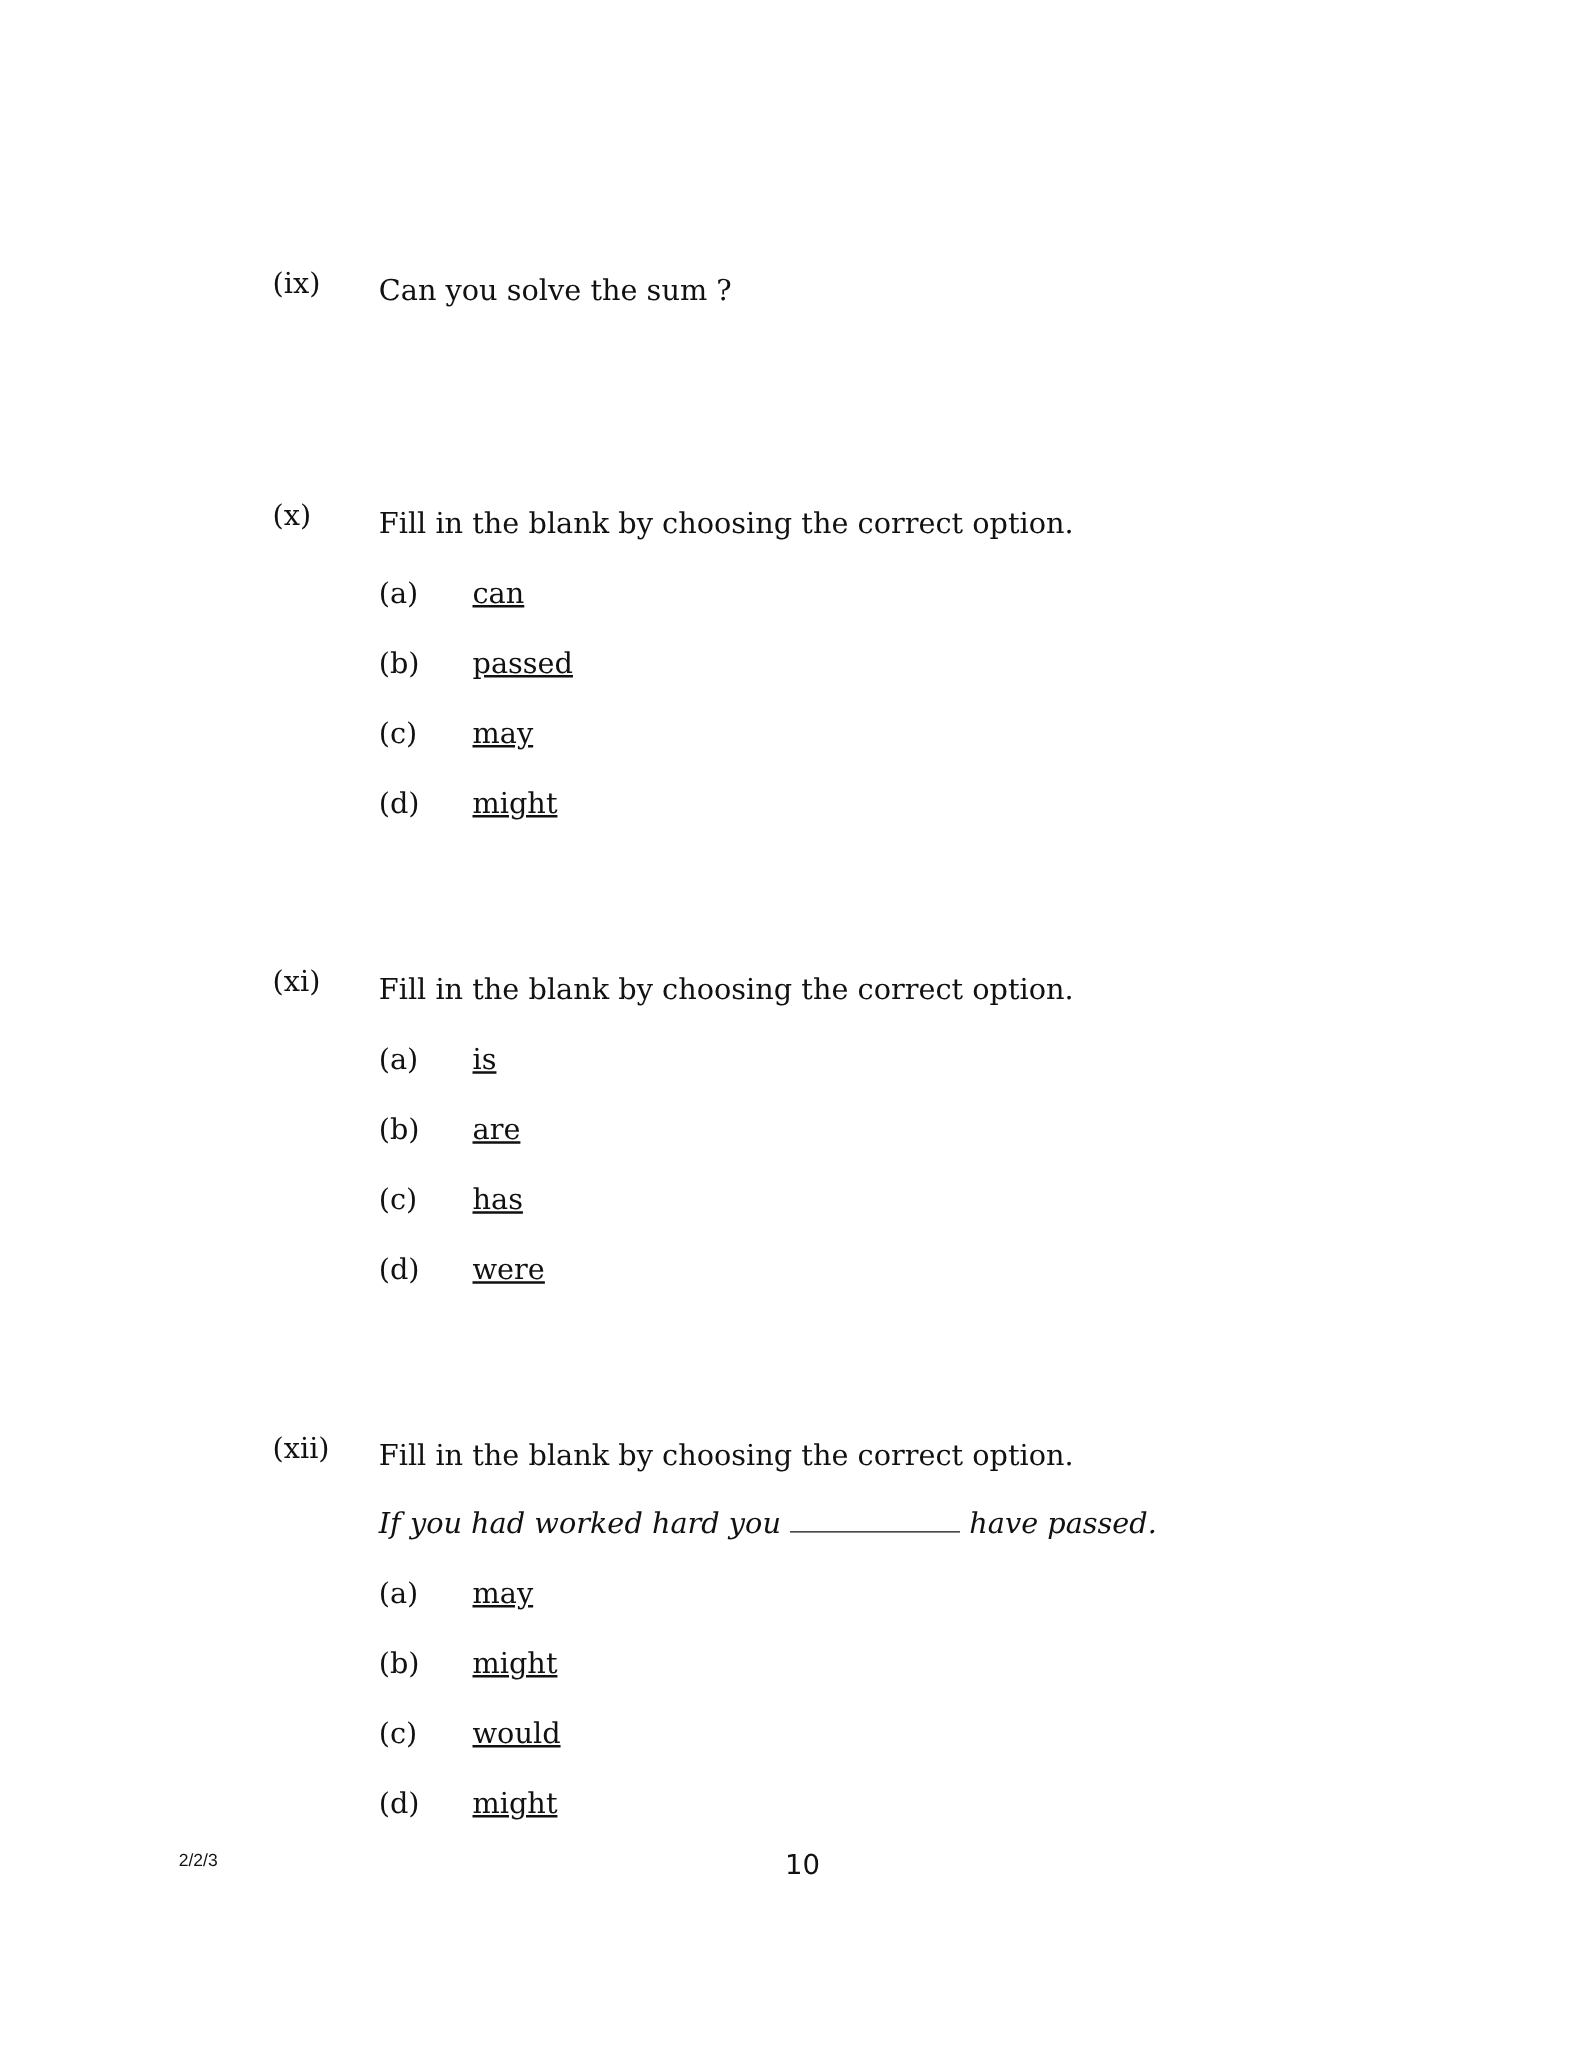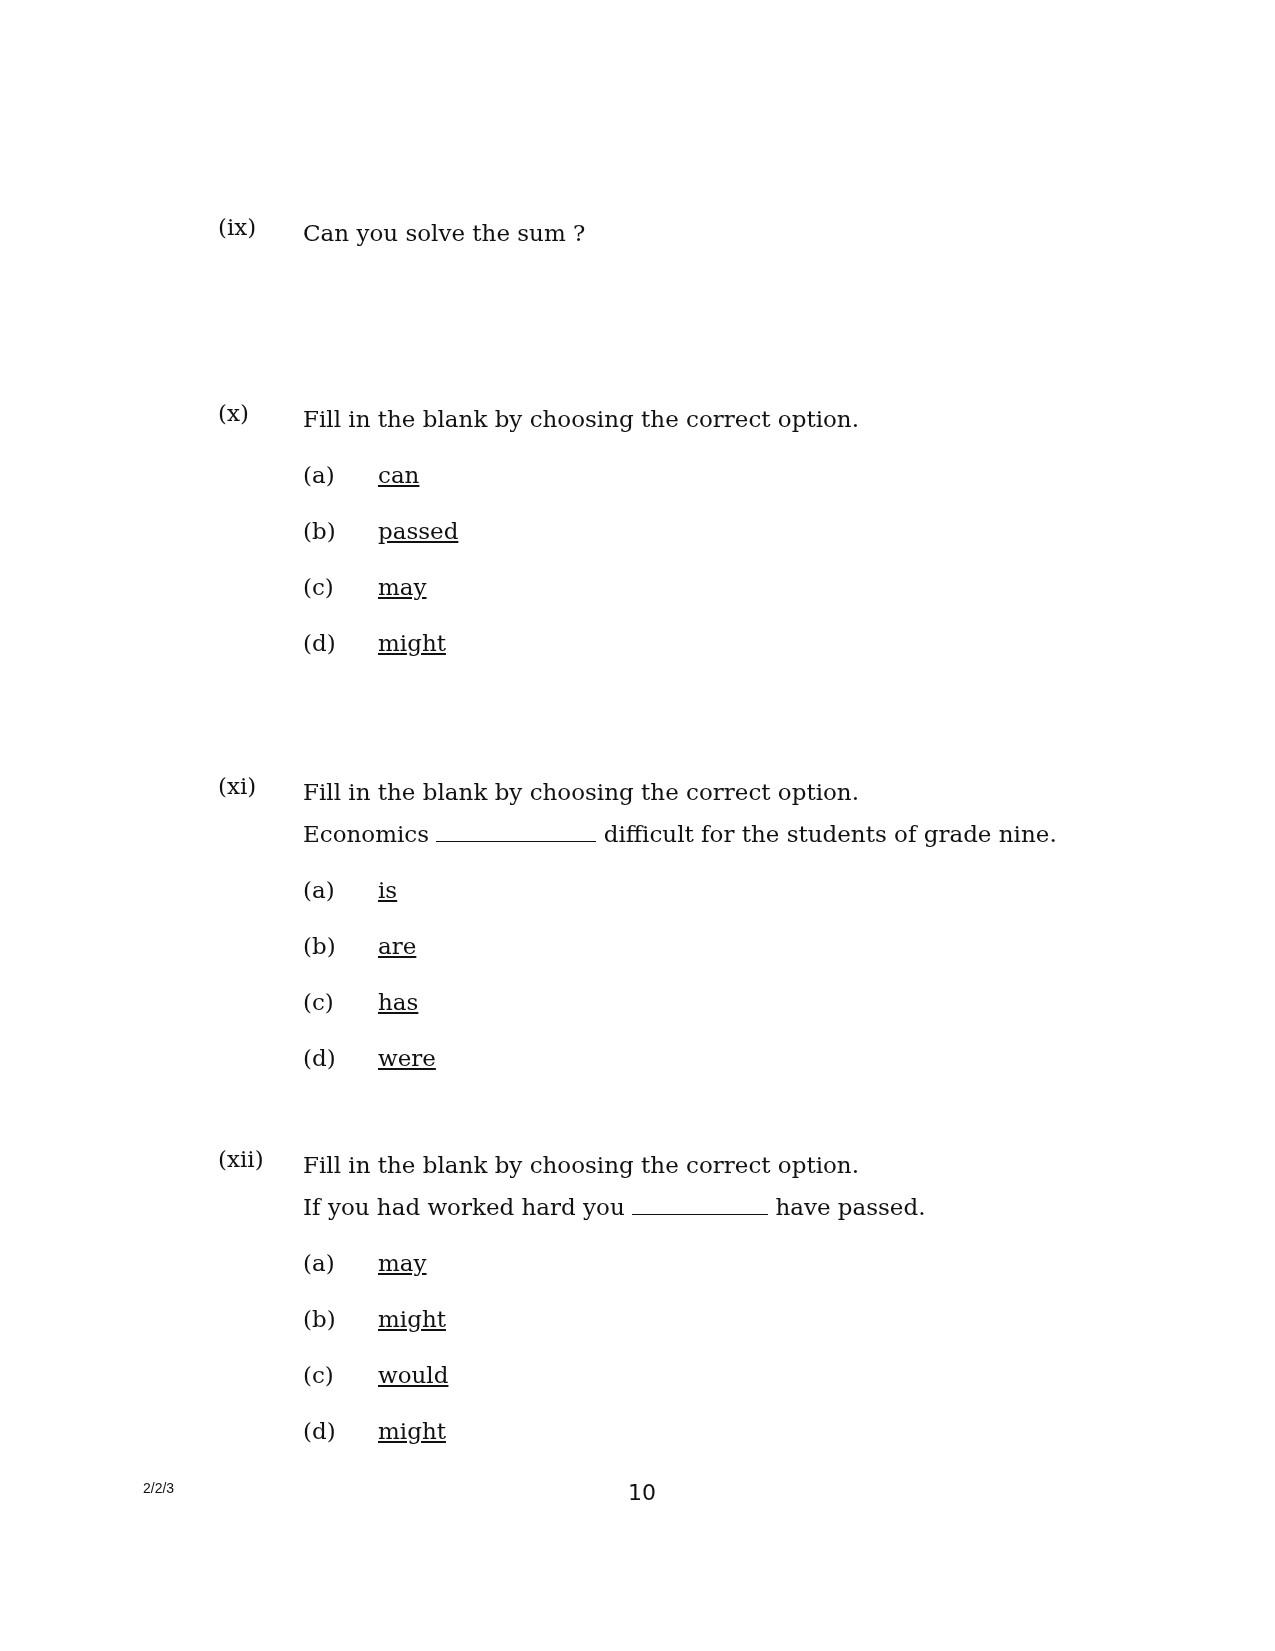--- a/index.html
+++ b/index.html
@@ -51,25 +51,20 @@
           <span class="txt">might</span>
         </div>
     </div>
   </div>
 </div>
 
 <div class="q" style="top:773px;">
   <span class="qnum">(xi)</span>
   <div class="qbody">
     <div class="stem">Fill in the blank by choosing the correct option.</div>
-    <div class="line" style="margin-top:4px;">
-      <span>Economics</span>
-      <span class="blank" style="width:160px;"></span>
-      <span>difficult for the students of grade nine.</span>
-    </div>
     <div class="opts">
       <div class="opt">
           <span class="lbl">(a)</span>
           <span class="txt">is</span>
         </div>
       <div class="opt">
           <span class="lbl">(b)</span>
           <span class="txt">are</span>
         </div>
       <div class="opt">
@@ -81,21 +76,21 @@
           <span class="txt">were</span>
         </div>
     </div>
   </div>
 </div>
 
 <div class="q" style="top:1146px;">
   <span class="qnum">(xii)</span>
   <div class="qbody">
     <div class="stem">Fill in the blank by choosing the correct option.</div>
-    <div class="line" style="margin-top:4px;">
+    <div class="line" style="margin-top:16px;font-style:italic;">
       <span>If you had worked hard you</span>
       <span class="blank" style="width:136px;"></span>
       <span>have passed.</span>
     </div>
     <div class="opts">
       <div class="opt">
           <span class="lbl">(a)</span>
           <span class="txt">may</span>
         </div>
       <div class="opt">

